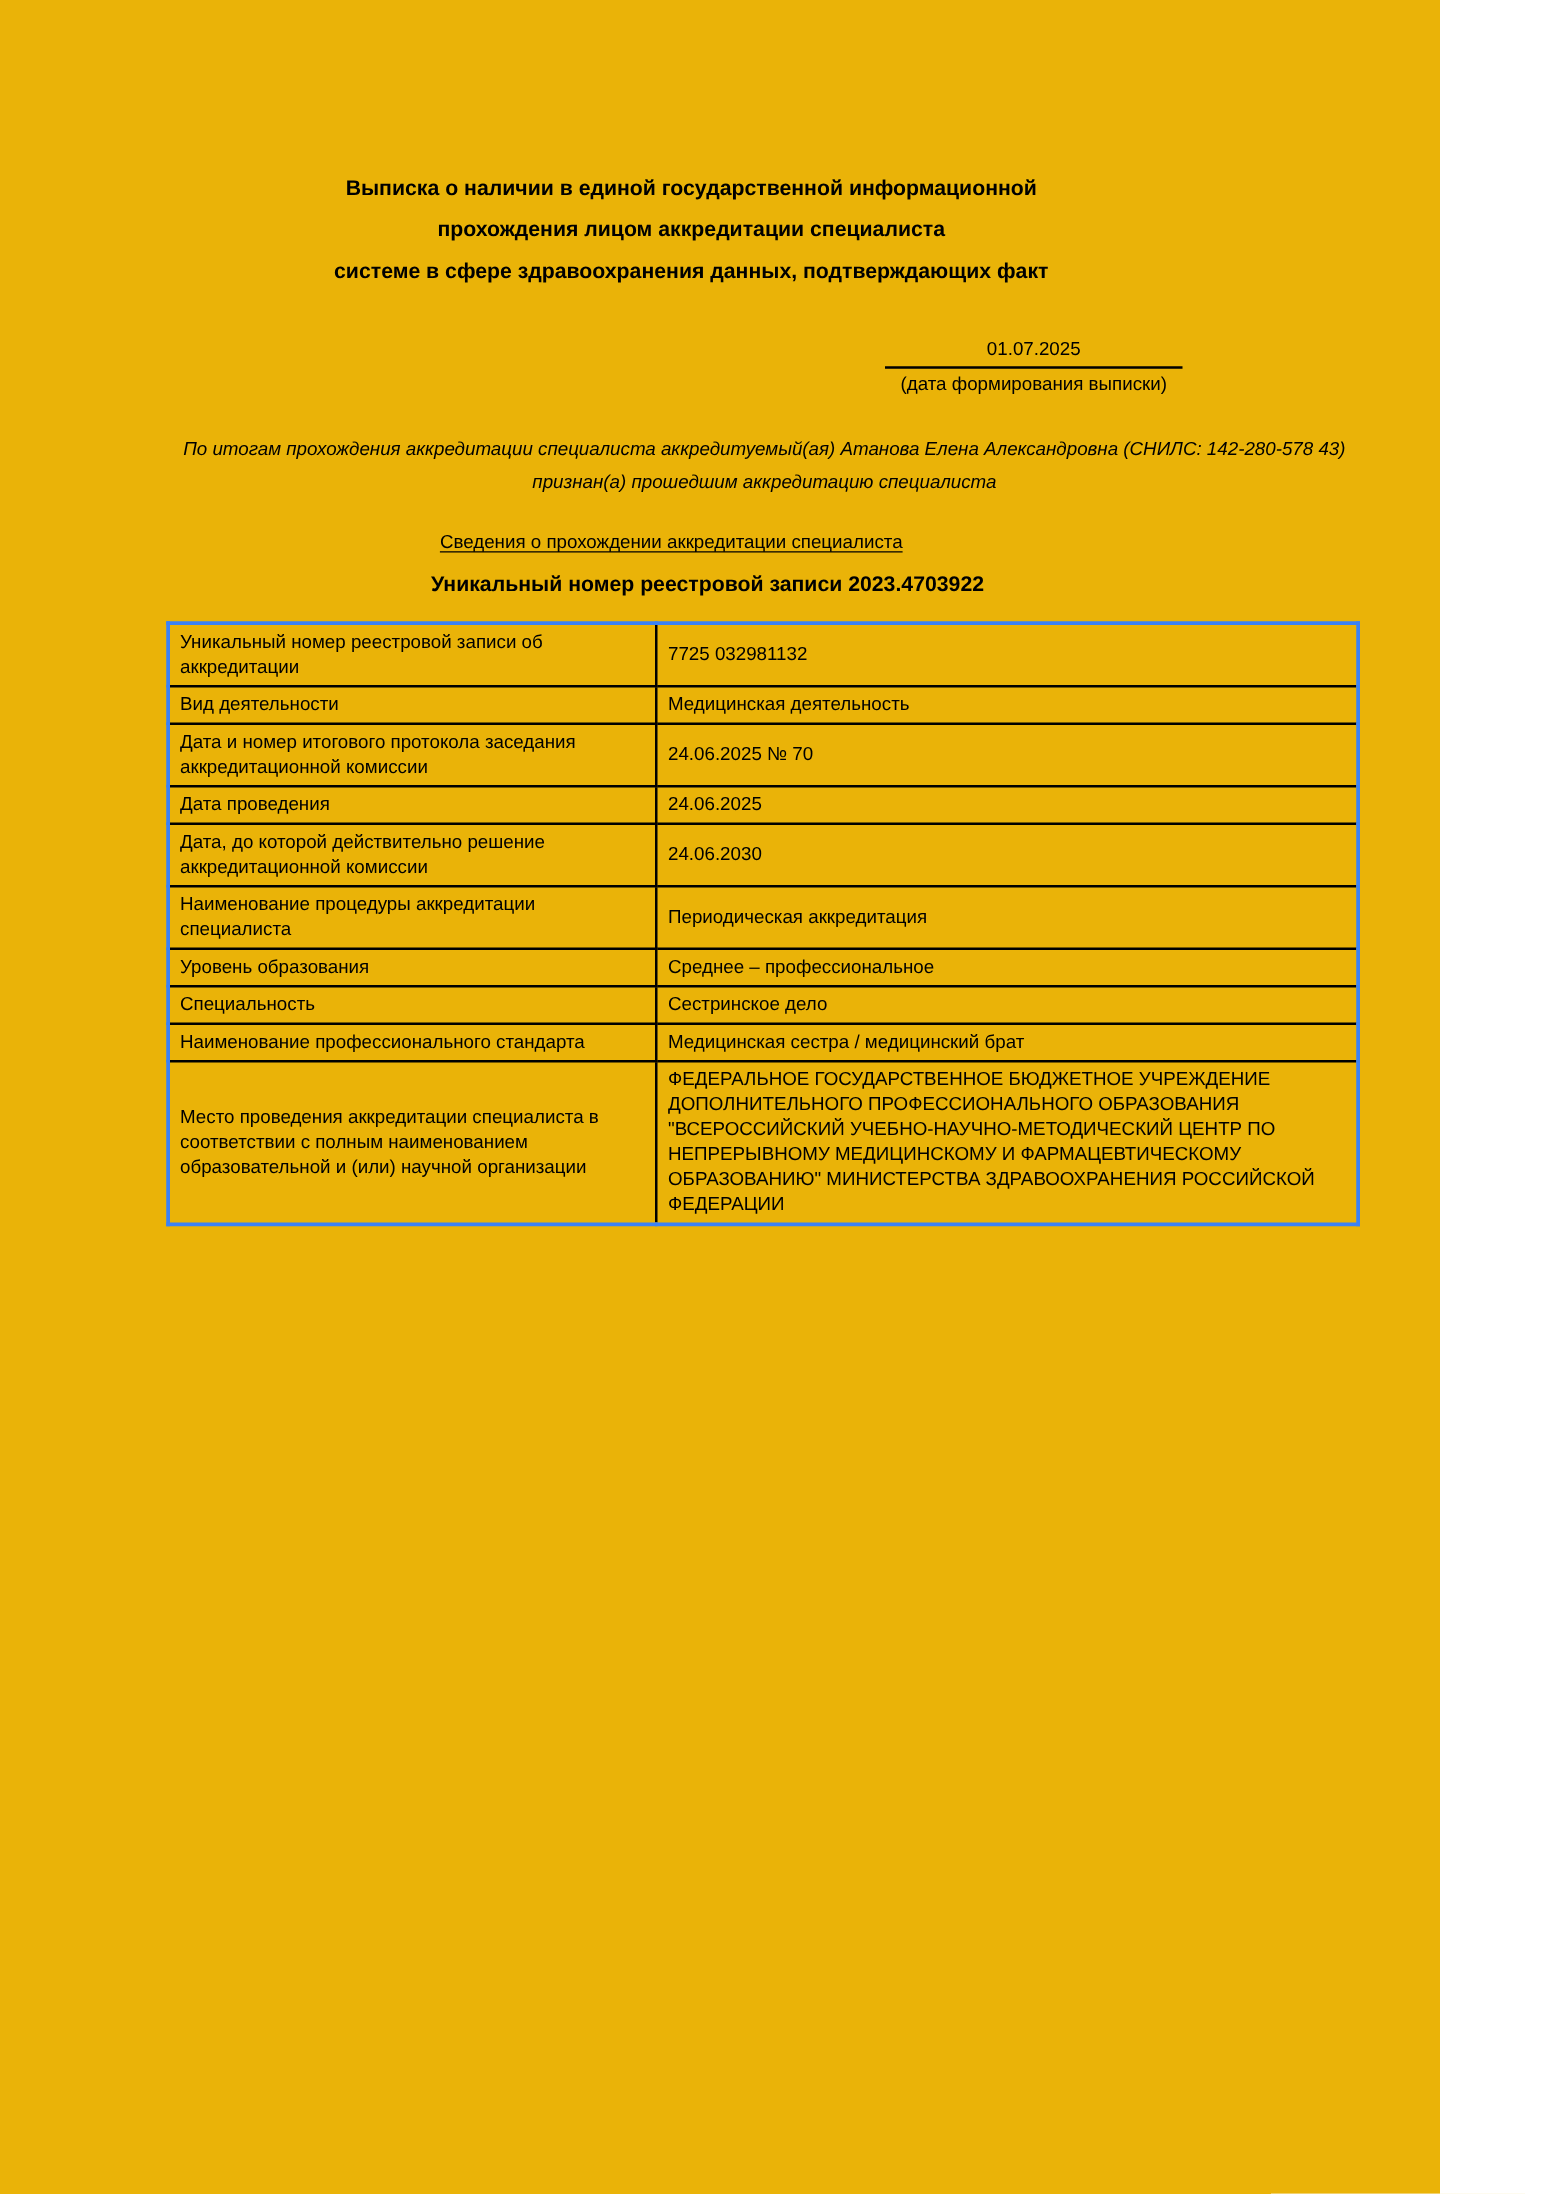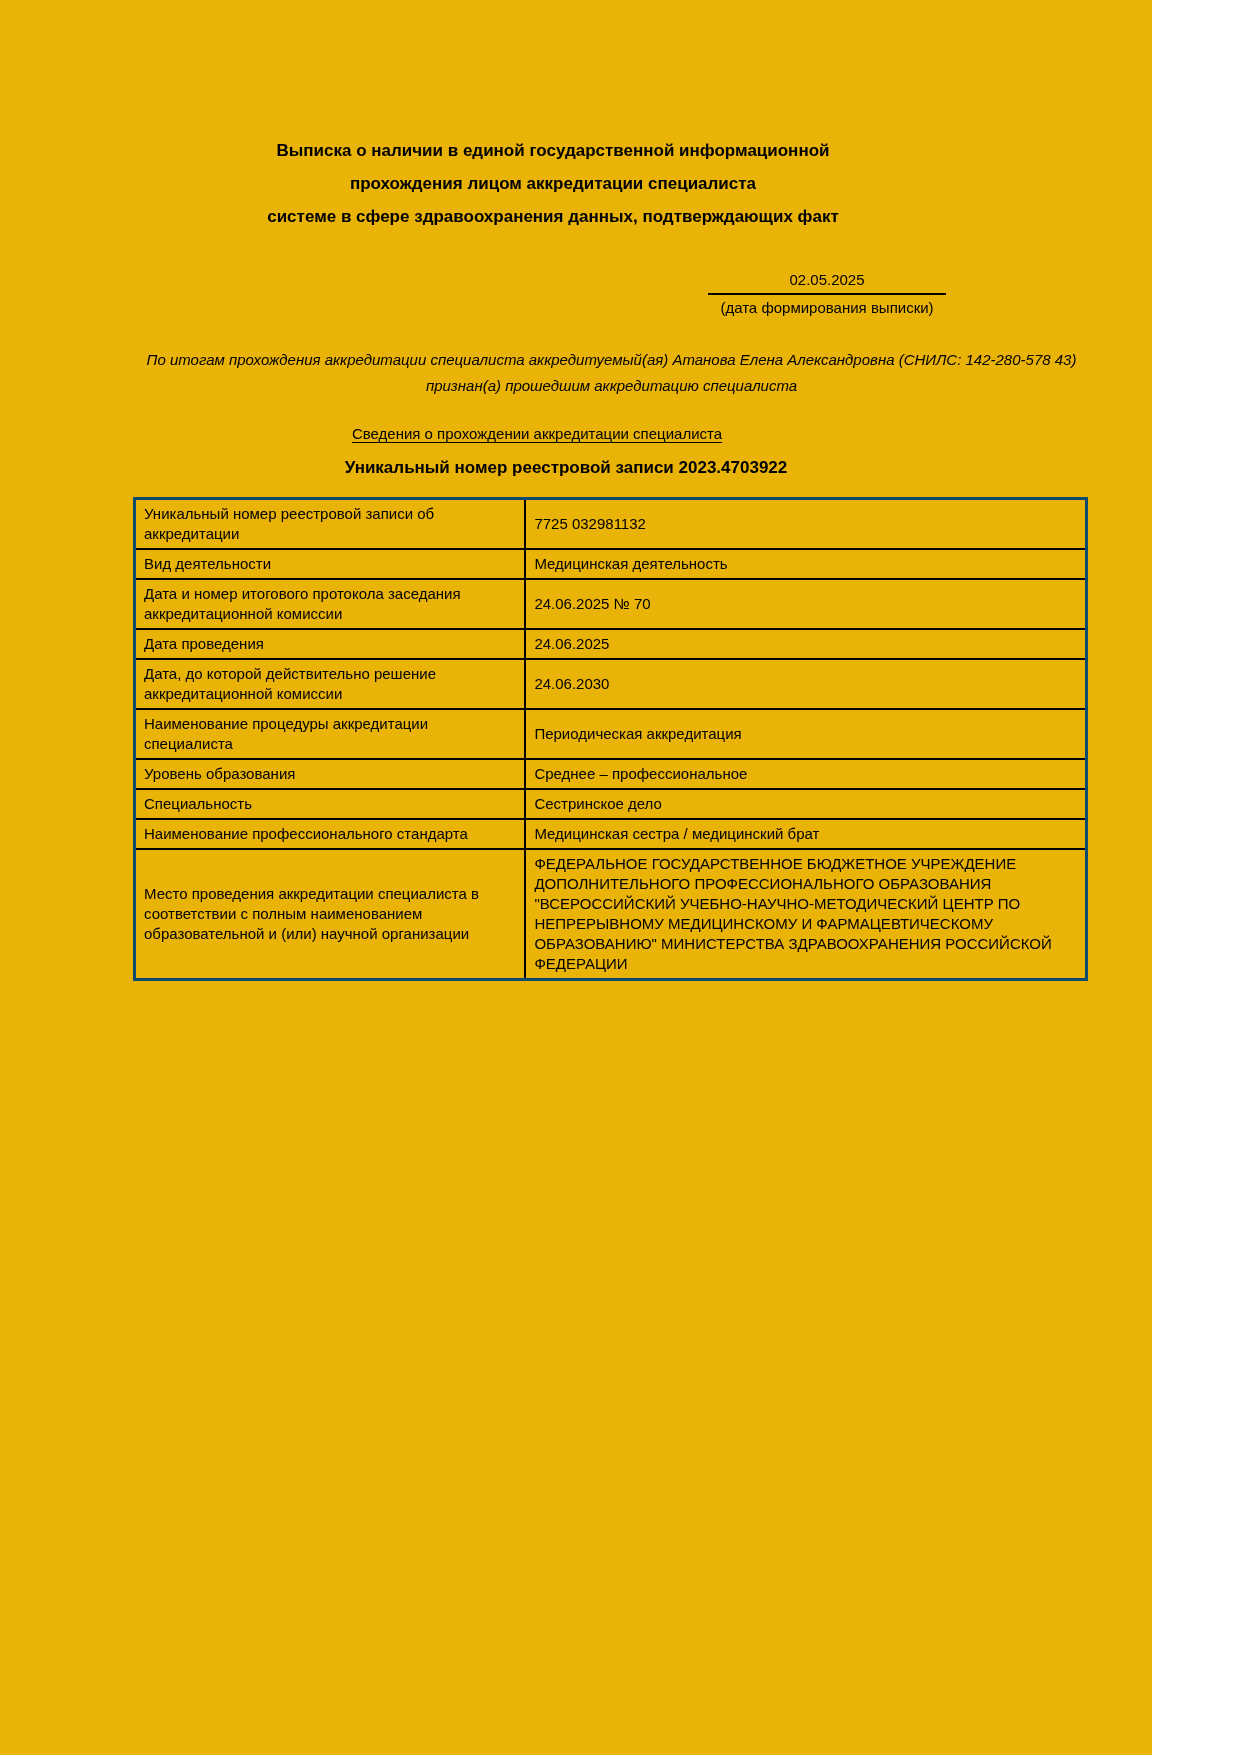--- a/index.html
+++ b/index.html
@@ -74,21 +74,21 @@
     font-size: 17px;
     font-weight: bold;
     line-height: 22px;
   }
   table.acc-table {
     position: absolute;
     top: 497px;
     left: 133px;
     width: 955px;
     border-collapse: collapse;
-    border: 3px solid #0c4a6e;
+    border: 3px solid #3b82f6;
     font-size: 15px;
     line-height: 20px;
   }
   .acc-table td {
     border: 2px solid #000000;
     vertical-align: middle;
     padding: 4px 10px 4px 8px;
   }
   .acc-table td.lbl { width: 392px; padding-right: 32px; }
   .acc-table td.val { width: 563px; }
@@ -108,21 +108,21 @@
 
 <div class="page">
 
   <div class="doc-title">
     <div>Выписка о наличии в единой государственной информационной</div>
     <div>прохождения лицом аккредитации специалиста</div>
     <div>системе в сфере здравоохранения данных, подтверждающих факт</div>
   </div>
 
   <div class="date-block">
-    <span class="date-value">02.05.2025</span>
+    <span class="date-value">01.07.2025</span>
     <span class="date-caption">(дата формирования выписки)</span>
   </div>
 
   <div class="summary">По итогам прохождения аккредитации специалиста аккредитуемый(ая) Атанова Елена Александровна (СНИЛС: 142-280-578 43) признан(а) прошедшим аккредитацию специалиста</div>
 
   <div class="section-heading">Сведения о прохождении аккредитации специалиста</div>
 
   <div class="registry-heading">Уникальный номер реестровой записи 2023.4703922</div>
 
   <table class="acc-table">

